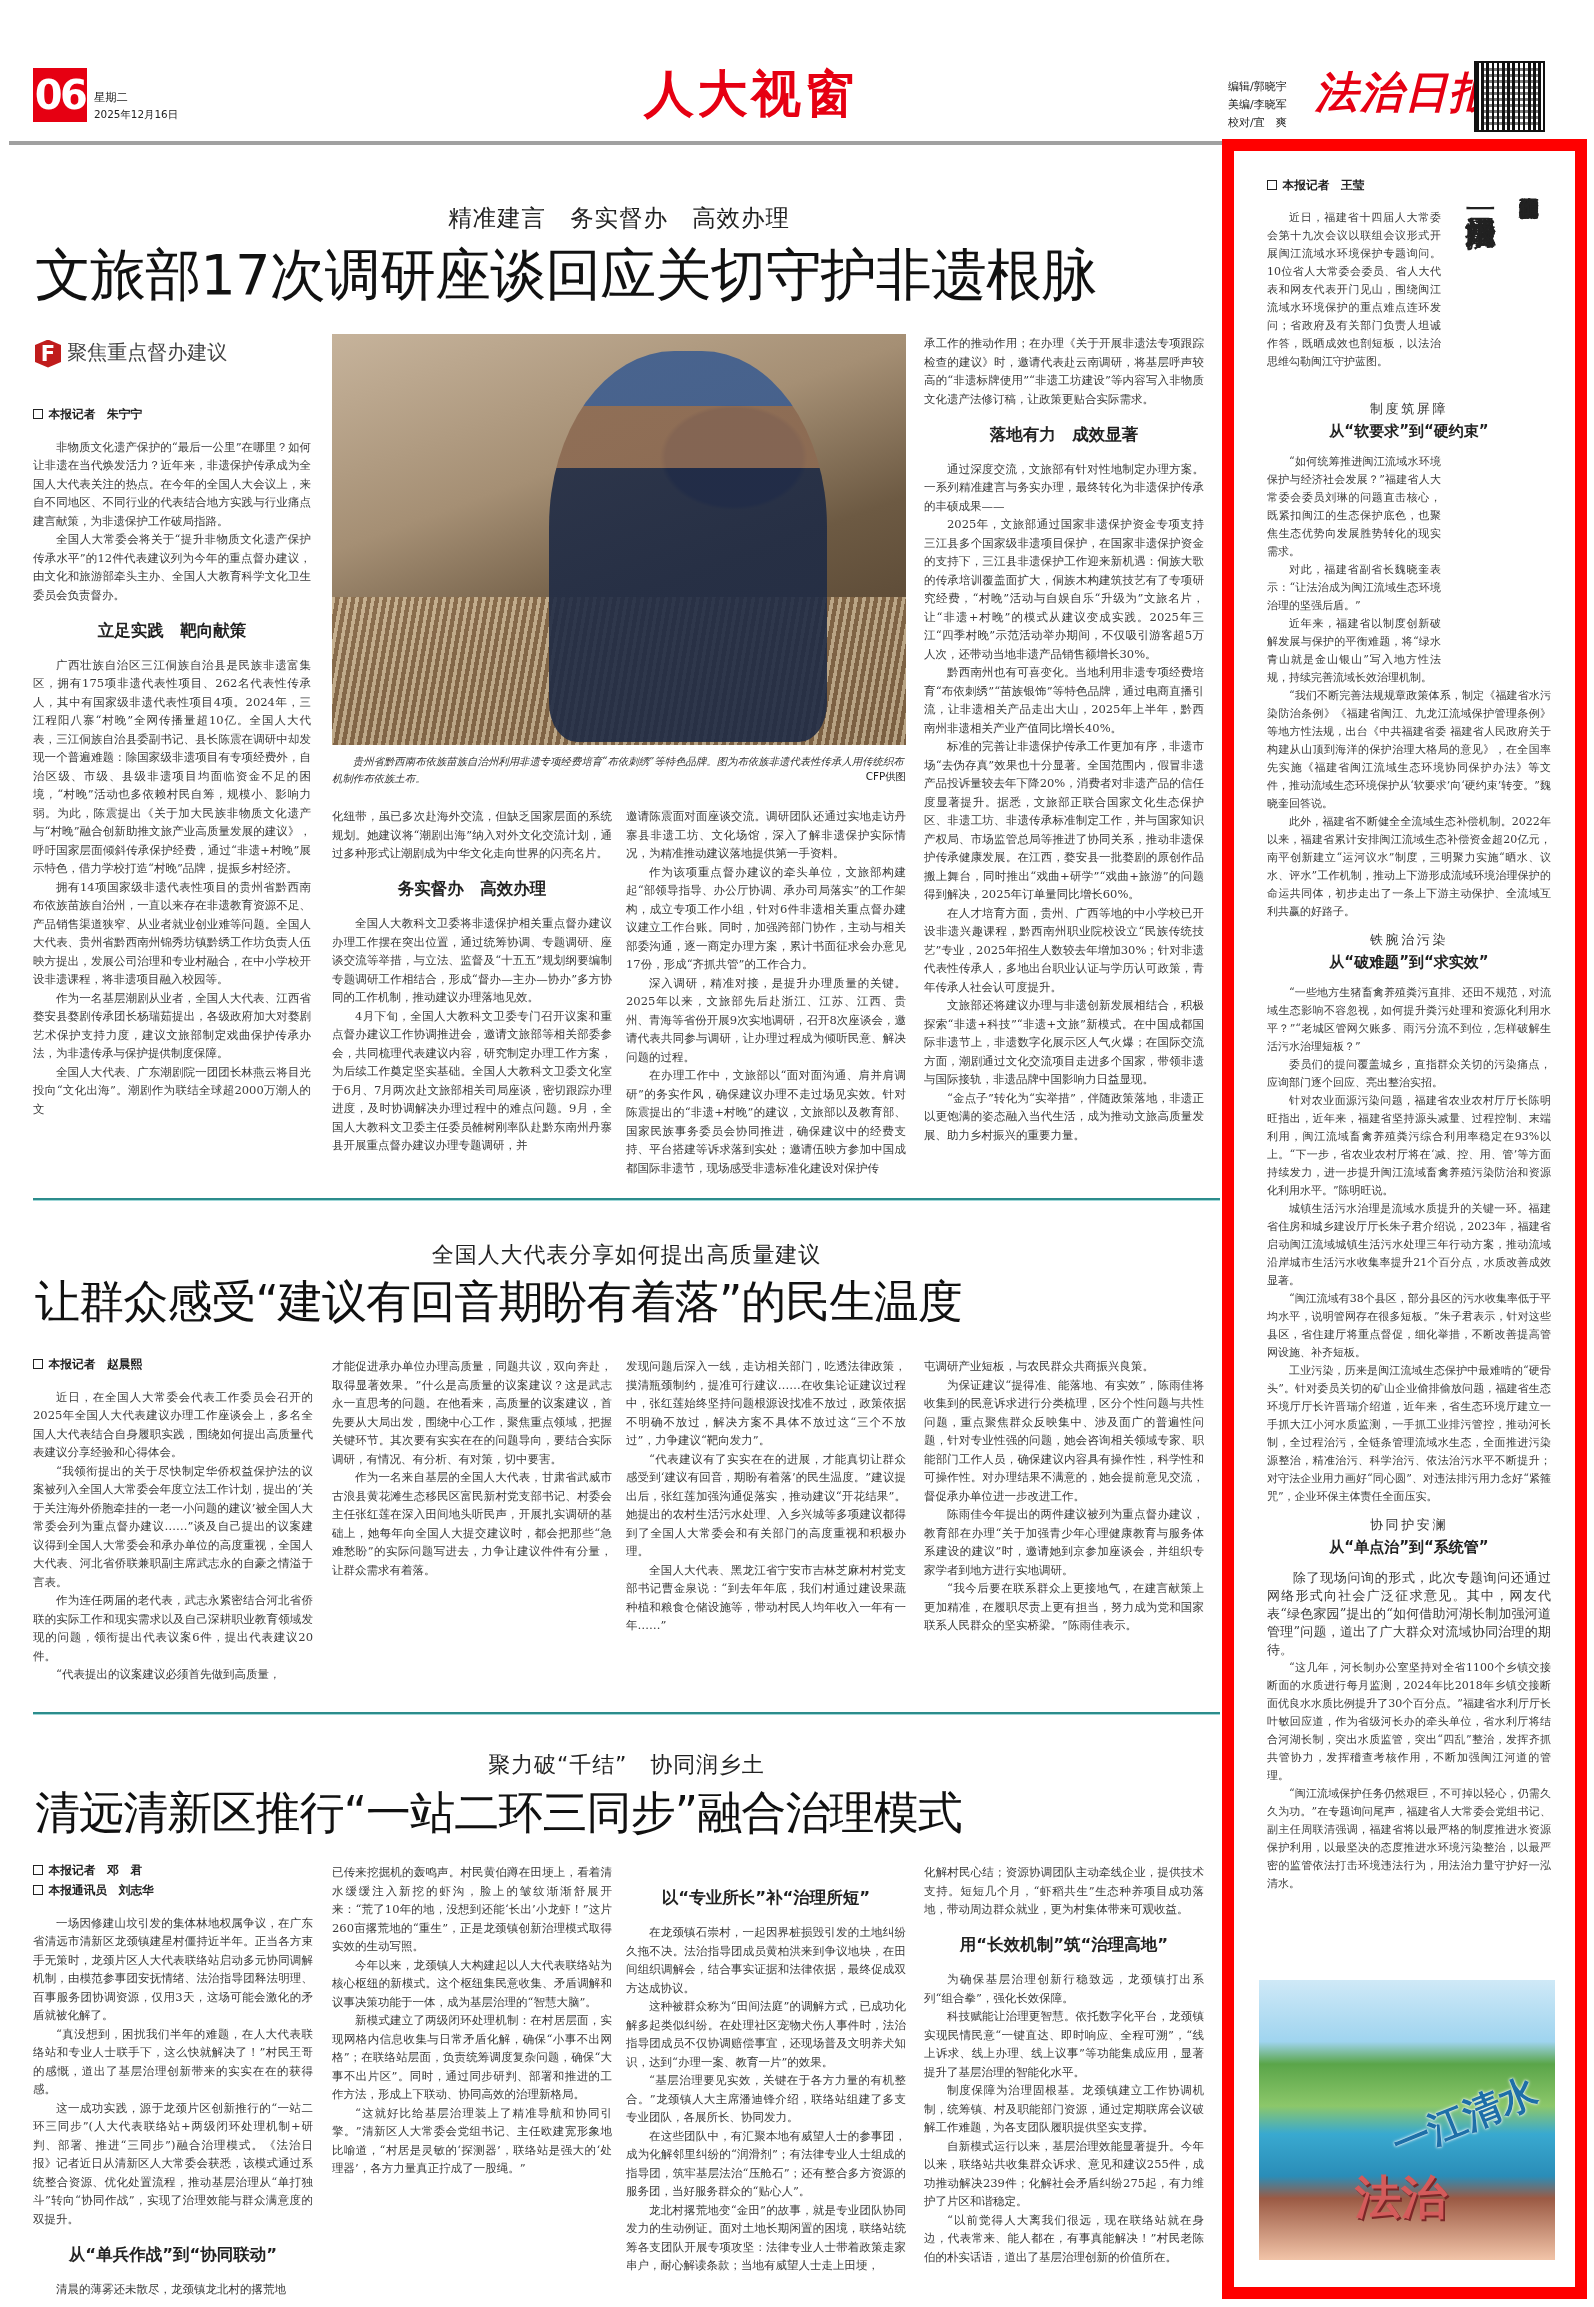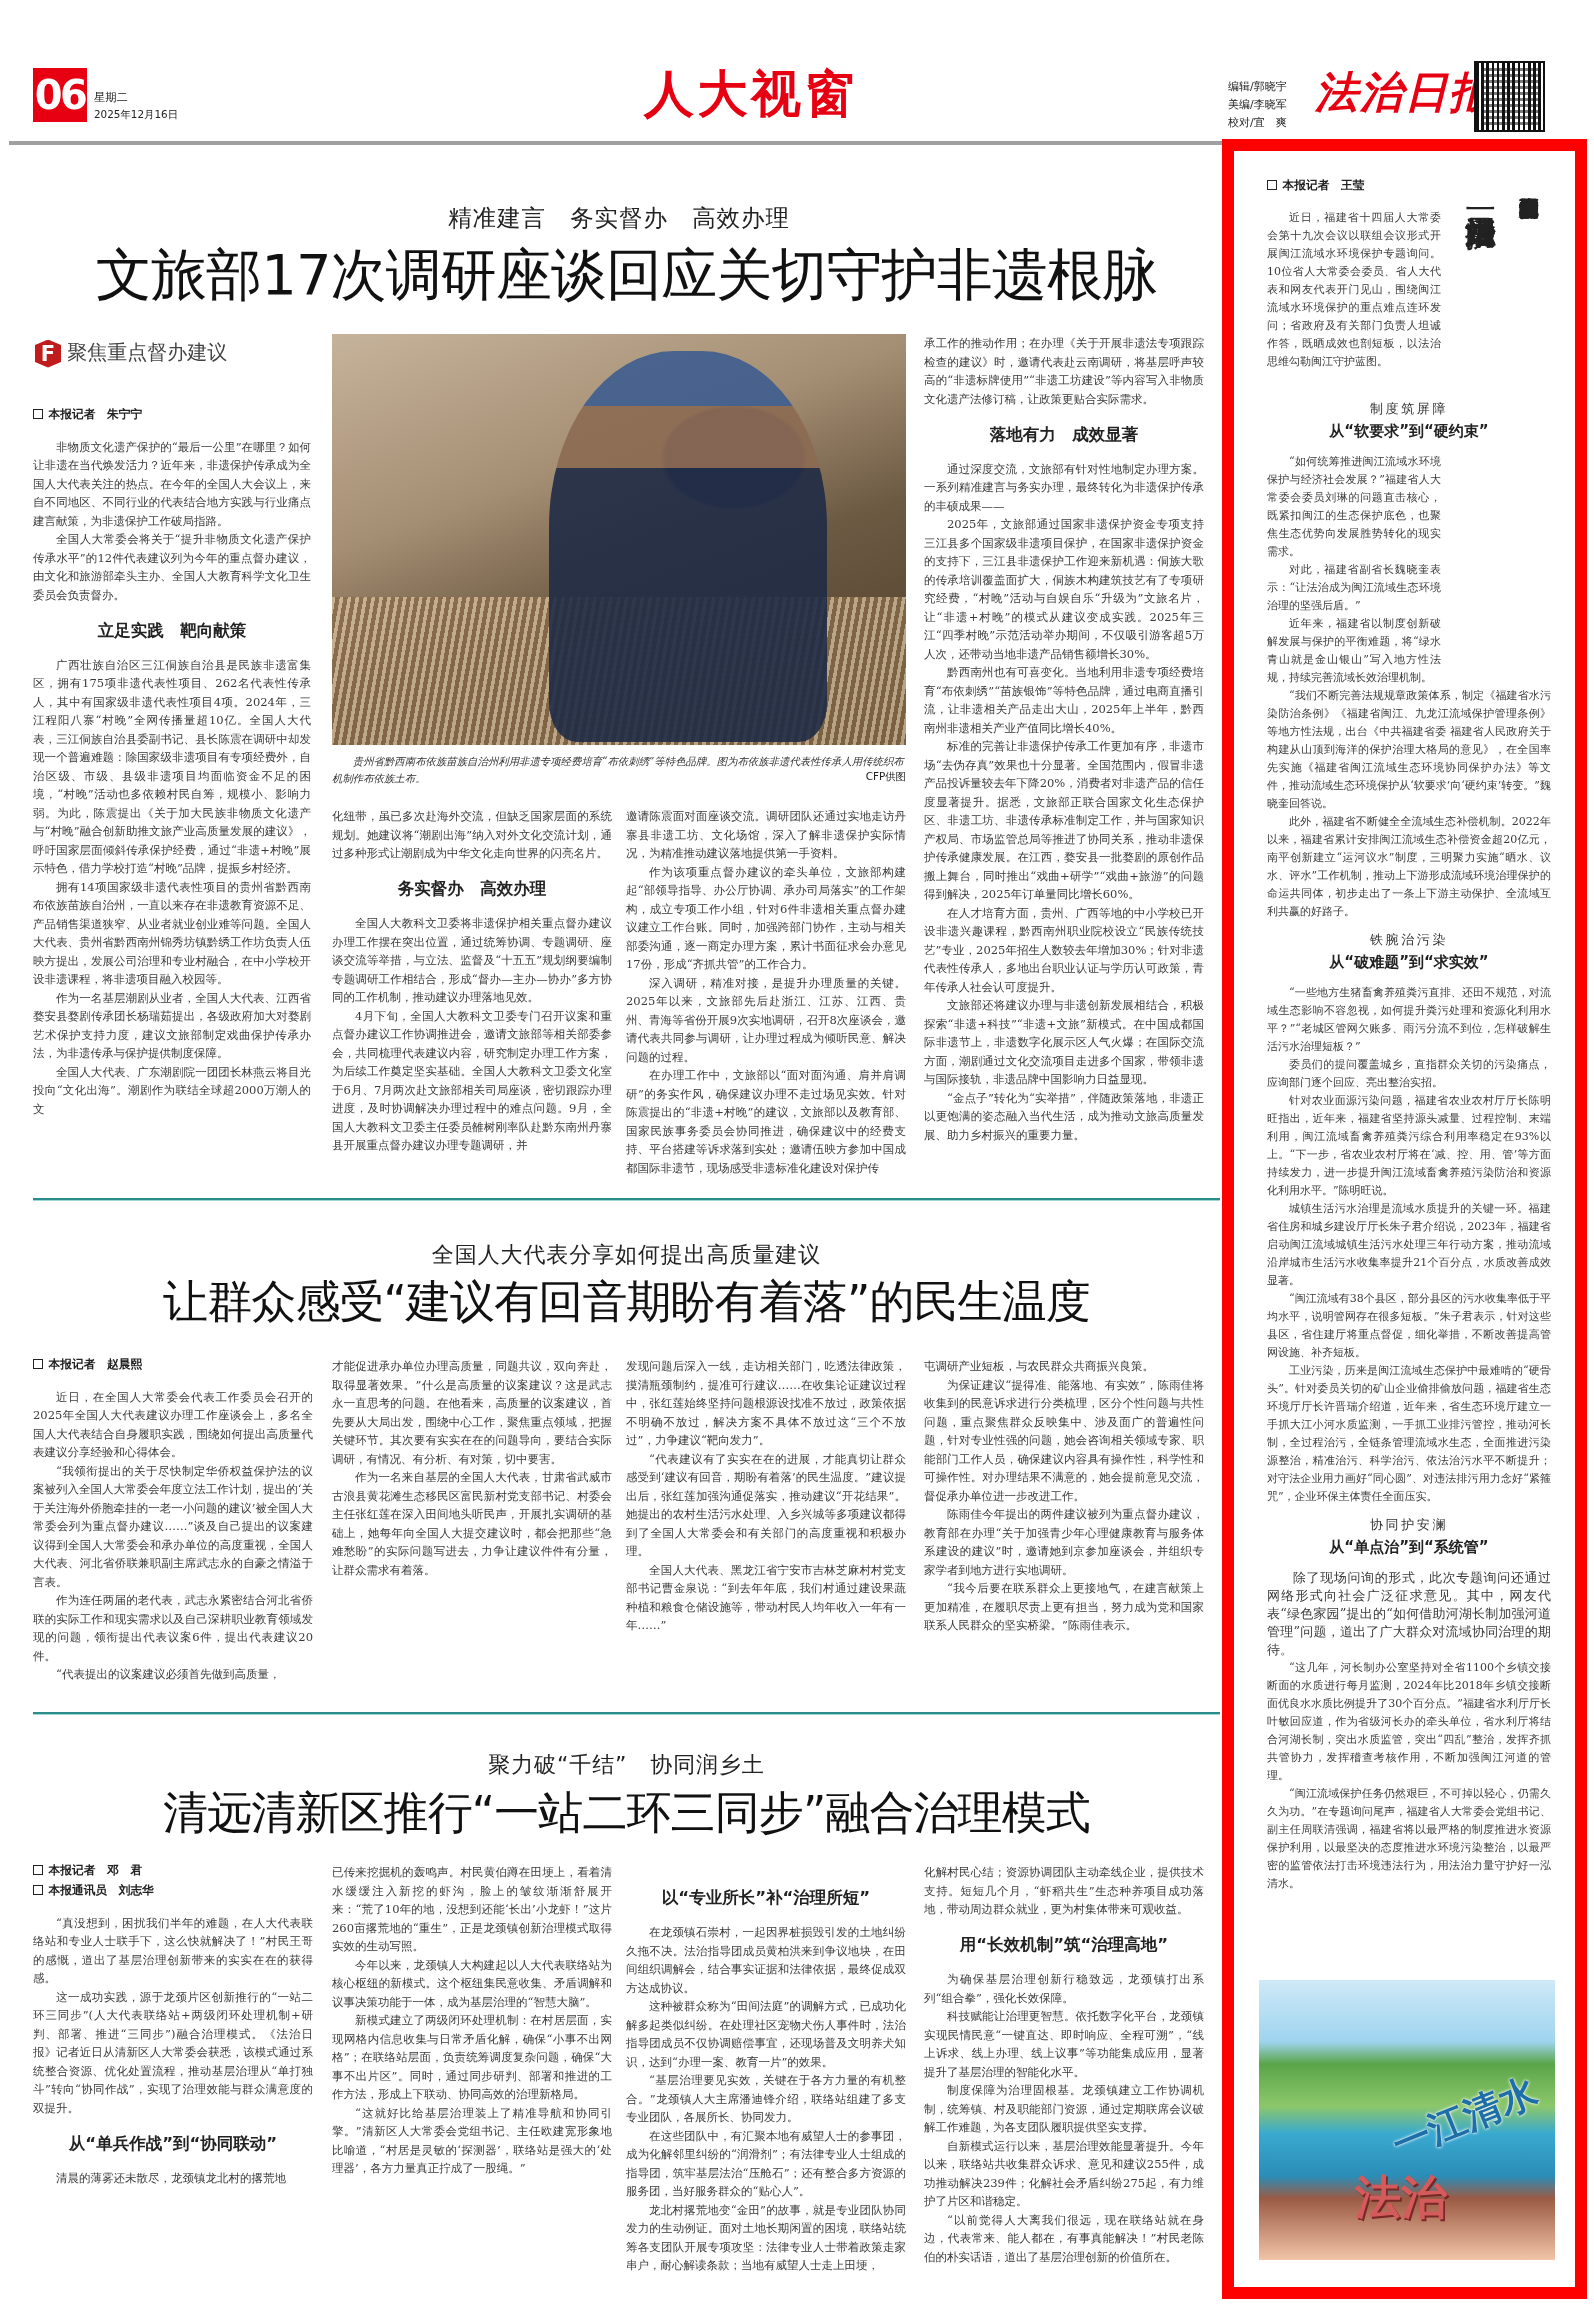--- a/index.html
+++ b/index.html
@@ -26,21 +26,21 @@
   .qr::before { content: ""; position: absolute; inset: 5.2px; background: repeating-linear-gradient(0deg, #111 0 3.5px, transparent 3.5px 6px); opacity: .55; }
   .topbar { left: 8.7px; top: 141px; width: 1218px; height: 4.3px; background: #a0a0a0; }
 
   
   .redframe { left: 1222px; top: 139px; width: 365px; height: 2160px; border: 12px solid #ff0000; background: #fff; }
 
   
   .divider { height: 2.6px; background: #2c8c8c; border-bottom: 0.9px solid #9fd7d7; }
 
   .kicker { font-family: "DejaVu Sans", sans-serif; font-size: 23.5px; color: #222; text-align: center; letter-spacing: 0.9px; }
-  .headline { font-family: "DejaVu Sans", sans-serif; font-size: 54px; color: #111; text-align: center; letter-spacing: -0.9px; }
+  .headline { font-family: "DejaVu Sans", sans-serif; font-size: 54px; color: #111; letter-spacing: -0.9px; }
 
   .photo1 { left: 332px; top: 334px; width: 574px; height: 411px;
     background: radial-gradient(ellipse at 70% 30%, #3c3a5c 0 12%, transparent 13%),
                 linear-gradient(160deg, #c6b39b 0%, #a58f74 35%, #6d5a43 60%, #4a3a29 100%); }
   .photo1 .figure { position: absolute; left: 217px; top: 17.4px; width: 278px; height: 391px;
     background: linear-gradient(180deg, #3d5d8f 0 14%, #8c6a52 14% 30%, #1f2b45 30% 100%); border-radius: 45% 45% 10% 10%; opacity: .9; }
   .photo1 .loom { position: absolute; left: 0; bottom: 0; width: 574px; height: 148px;
     background: repeating-linear-gradient(100deg, #d9c3a0 0 3.5px, #8a6b49 3.5px 7.8px); opacity: .75; }
 
   .illus { left: 1259px; top: 1980px; width: 296px; height: 280px;
@@ -158,20 +158,21 @@
 </div>
 
 <div class="abs divider" style="left:33px; top:1712px; width:1187px;"></div>
 
 <div class="abs kicker" style="left:35px; top:1750px; width:1183px; font-size:22px;">聚力破“千结”　协同润乡土</div>
 <div class="abs headline" style="left:35px; top:1783px; width:1183px; font-size:45px;">清远清新区推行“一站二环三同步”融合治理模式</div>
 
 <div class="col" style="left:33px; top:1863px; width:280px; height:435px;">
   <div class="byline" style="margin-bottom:5.2px"><span class="box"></span><span>本报记者　邓　君</span></div>
   <div class="byline"><span class="box"></span><span>本报通讯员　刘志华</span></div>
+  <p class="p">一场因修建山坟引发的集体林地权属争议，在广东省清远市清新区龙颈镇建星村僵持近半年。正当各方束手无策时，龙颈片区人大代表联络站启动多元协同调解机制，由模范参事团安抚情绪、法治指导团释法明理、百事服务团协调资源，仅用3天，这场可能会激化的矛盾就被化解了。</p>
   <p class="p">“真没想到，困扰我们半年的难题，在人大代表联络站和专业人士联手下，这么快就解决了！”村民王哥的感慨，道出了基层治理创新带来的实实在在的获得感。</p>
   <p class="p">这一成功实践，源于龙颈片区创新推行的“一站二环三同步”(人大代表联络站+两级闭环处理机制+研判、部署、推进“三同步”)融合治理模式。《法治日报》记者近日从清新区人大常委会获悉，该模式通过系统整合资源、优化处置流程，推动基层治理从“单打独斗”转向“协同作战”，实现了治理效能与群众满意度的双提升。</p>
   <div class="sub">从“单兵作战”到“协同联动”</div>
   <p class="p">清晨的薄雾还未散尽，龙颈镇龙北村的撂荒地</p>
 </div>
 <div class="col" style="left:332px; top:1863px; width:280px; height:435px;">
   <p class="p" style="text-indent:0">已传来挖掘机的轰鸣声。村民黄伯蹲在田埂上，看着清水缓缓注入新挖的虾沟，脸上的皱纹渐渐舒展开来：“荒了10年的地，没想到还能‘长出’小龙虾！”这片260亩撂荒地的“重生”，正是龙颈镇创新治理模式取得实效的生动写照。</p>
   <p class="p">今年以来，龙颈镇人大构建起以人大代表联络站为核心枢纽的新模式。这个枢纽集民意收集、矛盾调解和议事决策功能于一体，成为基层治理的“智慧大脑”。</p>
   <p class="p">新模式建立了两级闭环处理机制：在村居层面，实现网格内信息收集与日常矛盾化解，确保“小事不出网格”；在联络站层面，负责统筹调度复杂问题，确保“大事不出片区”。同时，通过同步研判、部署和推进的工作方法，形成上下联动、协同高效的治理新格局。</p>
   <p class="p">“这就好比给基层治理装上了精准导航和协同引擎。”清新区人大常委会党组书记、主任欧建宽形象地比喻道，“村居是灵敏的‘探测器’，联络站是强大的‘处理器’，各方力量真正拧成了一股绳。”</p>

